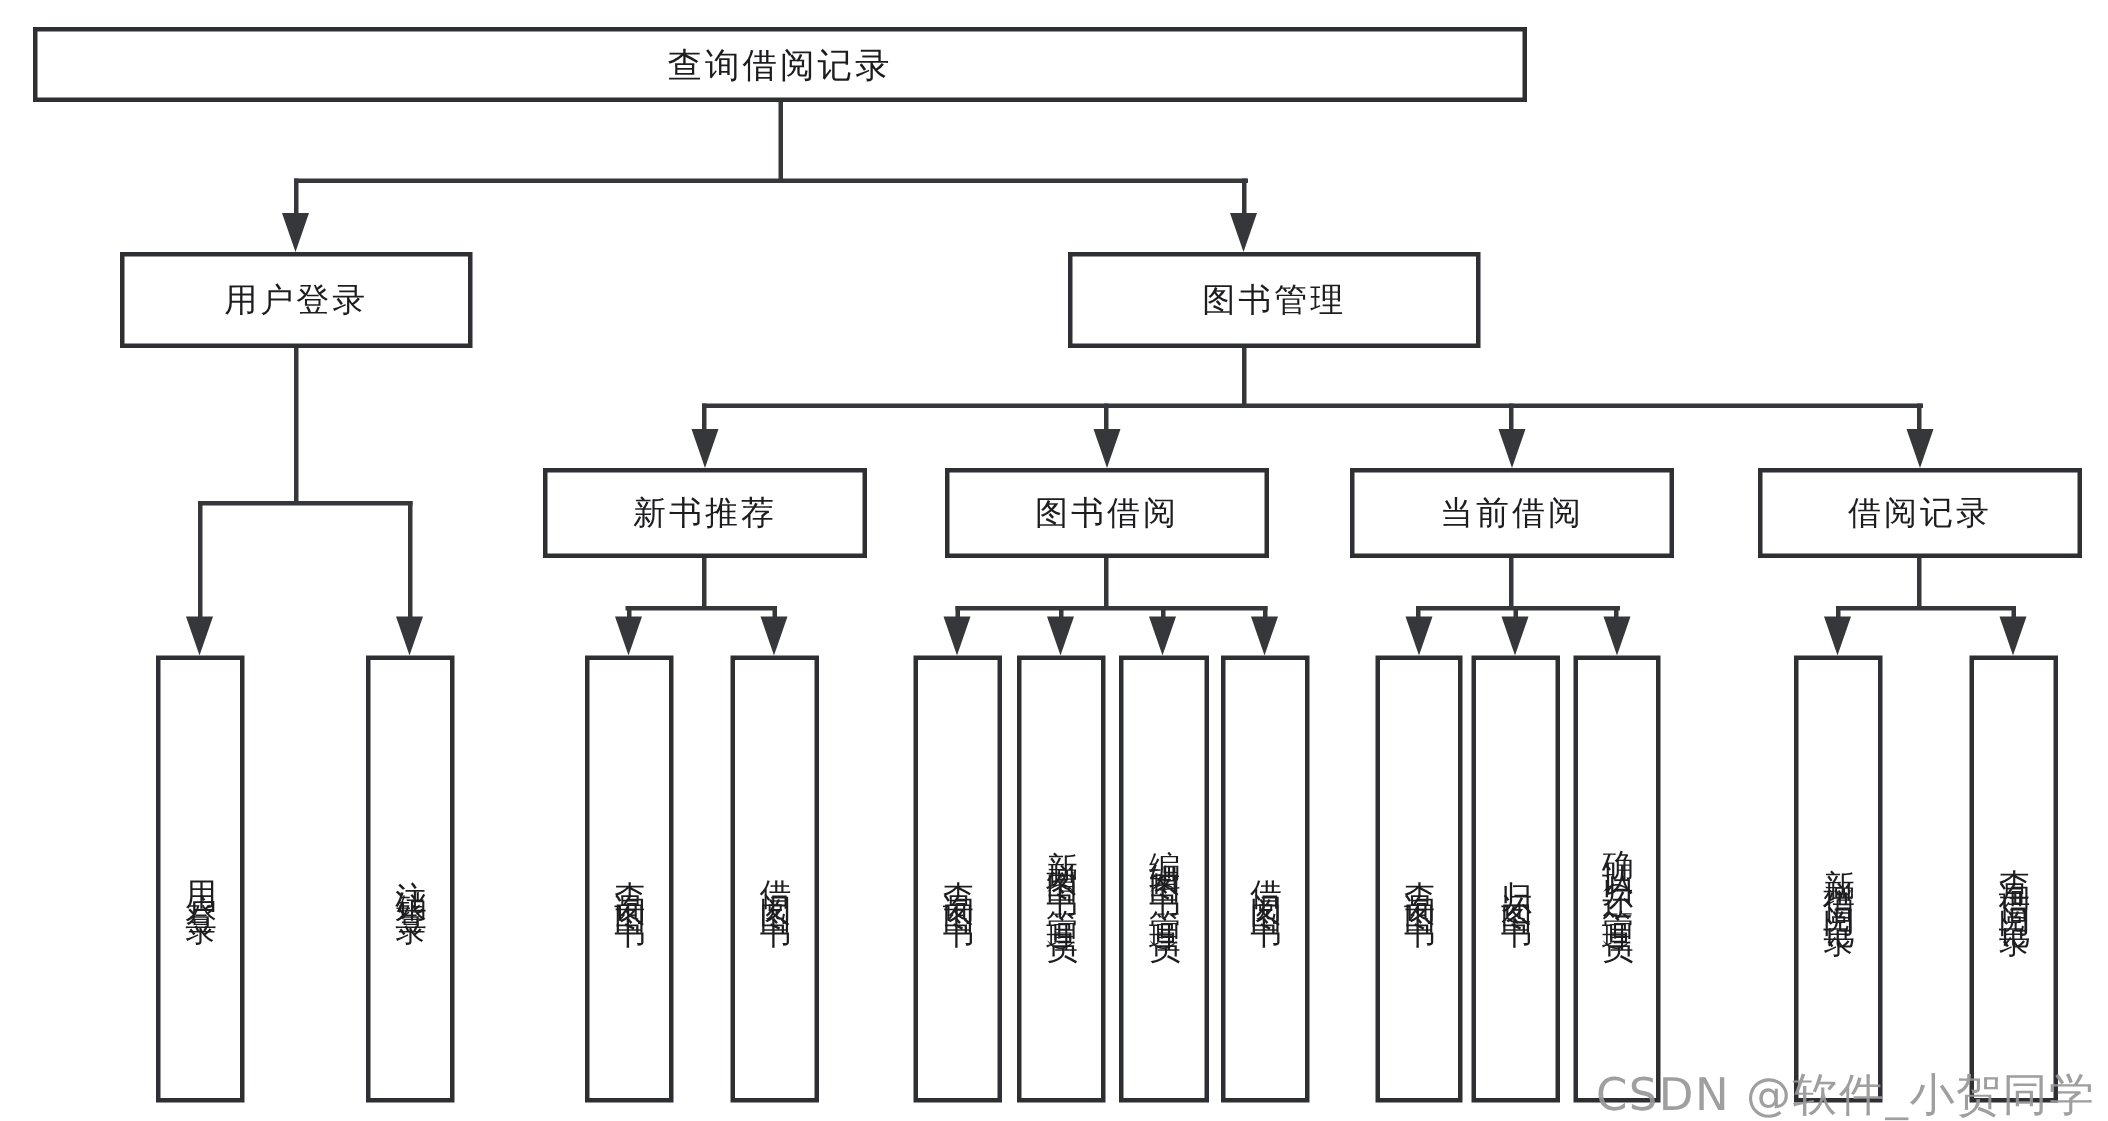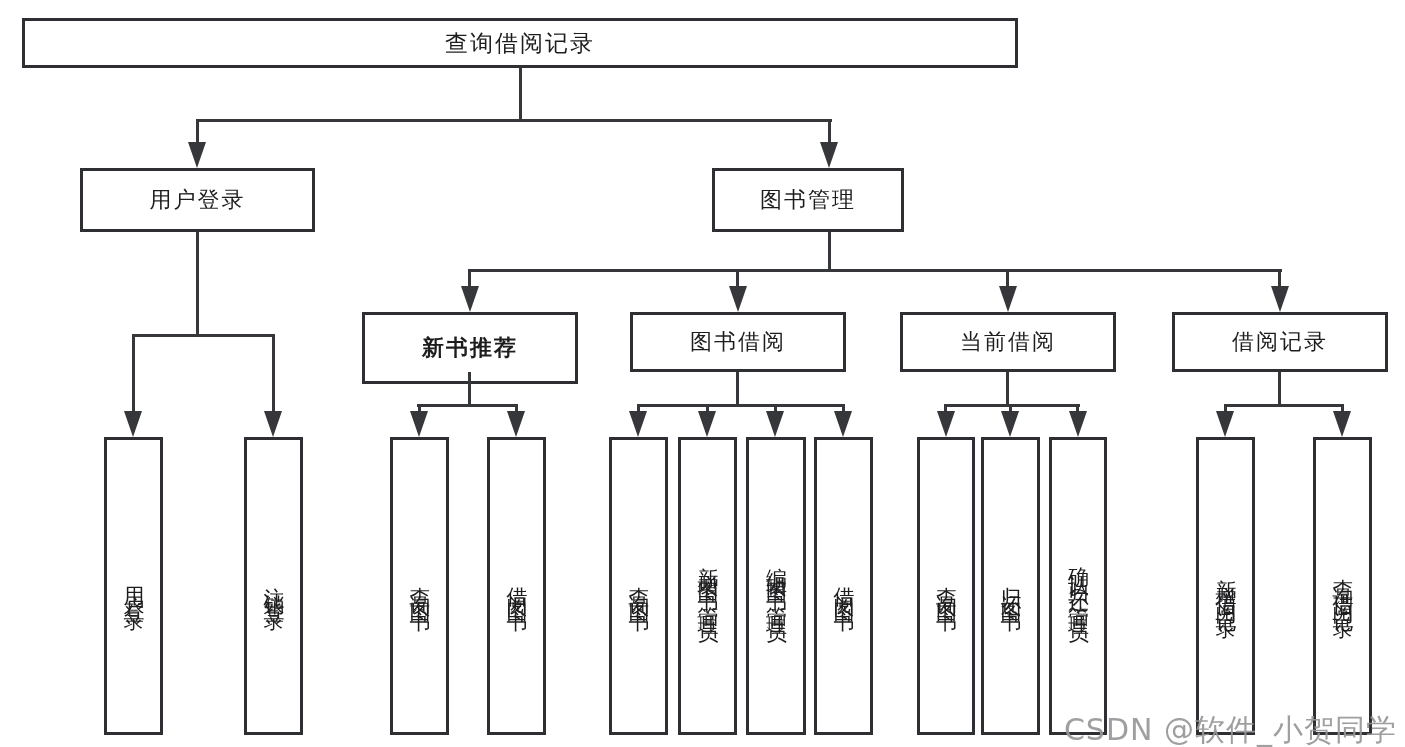--- a/index.html
+++ b/index.html
@@ -36,41 +36,41 @@
   <div class="box h-box root-box" style="left:22px;top:18px;width:996px;height:50px;">查询借阅记录</div>
 
   <i class="ln" style="left:519px;top:68px;width:3px;height:53px;"></i>
   <i class="ln" style="left:196px;top:119px;width:636px;height:3px;"></i>
   <i class="ln" style="left:196px;top:119px;width:3px;height:28px;"></i>
   <i class="ln" style="left:828px;top:119px;width:3px;height:28px;"></i>
   <i class="tri" style="left:188px;top:142px;"></i>
   <i class="tri" style="left:820px;top:142px;"></i>
 
   <div class="box h-box" style="left:80px;top:168px;width:235px;height:64px;">用户登录</div>
-  <div class="box h-box" style="left:712px;top:168px;width:192px;height:64px;">图书管理</div>
+  <div class="box h-box" style="left:712px;top:168px;width:275px;height:64px;">图书管理</div>
 
   <i class="ln" style="left:196px;top:232px;width:3px;height:104px;"></i>
   <i class="ln" style="left:132px;top:334px;width:143px;height:3px;"></i>
   <i class="ln" style="left:132px;top:334px;width:3px;height:80px;"></i>
   <i class="ln" style="left:272px;top:334px;width:3px;height:80px;"></i>
   <i class="tri" style="left:124px;top:411px;"></i>
   <i class="tri" style="left:264px;top:411px;"></i>
 
   <i class="ln" style="left:828px;top:232px;width:3px;height:40px;"></i>
   <i class="ln" style="left:468px;top:269px;width:814px;height:3px;"></i>
   <i class="ln" style="left:468px;top:269px;width:3px;height:20px;"></i>
   <i class="ln" style="left:736px;top:269px;width:3px;height:20px;"></i>
   <i class="ln" style="left:1006px;top:269px;width:3px;height:20px;"></i>
   <i class="ln" style="left:1278px;top:269px;width:3px;height:20px;"></i>
   <i class="tri" style="left:461px;top:286px;"></i>
   <i class="tri" style="left:729px;top:286px;"></i>
   <i class="tri" style="left:999px;top:286px;"></i>
   <i class="tri" style="left:1271px;top:286px;"></i>
 
-  <div class="box h-box" style="left:362px;top:312px;width:216px;height:72px;font-weight:bold;">新书推荐</div>
+  <div class="box h-box" style="left:362px;top:312px;width:216px;height:60px;">新书推荐</div>
   <div class="box h-box" style="left:900px;top:312px;width:216px;height:60px;">当前借阅</div>
   <div class="box h-box" style="left:630px;top:312px;width:216px;height:60px;">图书借阅</div>
   <div class="box h-box" style="left:1172px;top:312px;width:216px;height:60px;">借阅记录</div>
 
   <i class="ln" style="left:468px;top:372px;width:3px;height:34px;"></i>
   <i class="ln" style="left:417px;top:404px;width:101px;height:3px;"></i>
   <i class="ln" style="left:418px;top:404px;width:3px;height:10px;"></i>
   <i class="ln" style="left:515px;top:404px;width:3px;height:10px;"></i>
   <i class="tri" style="left:410px;top:411px;"></i>
   <i class="tri" style="left:507px;top:411px;"></i>

